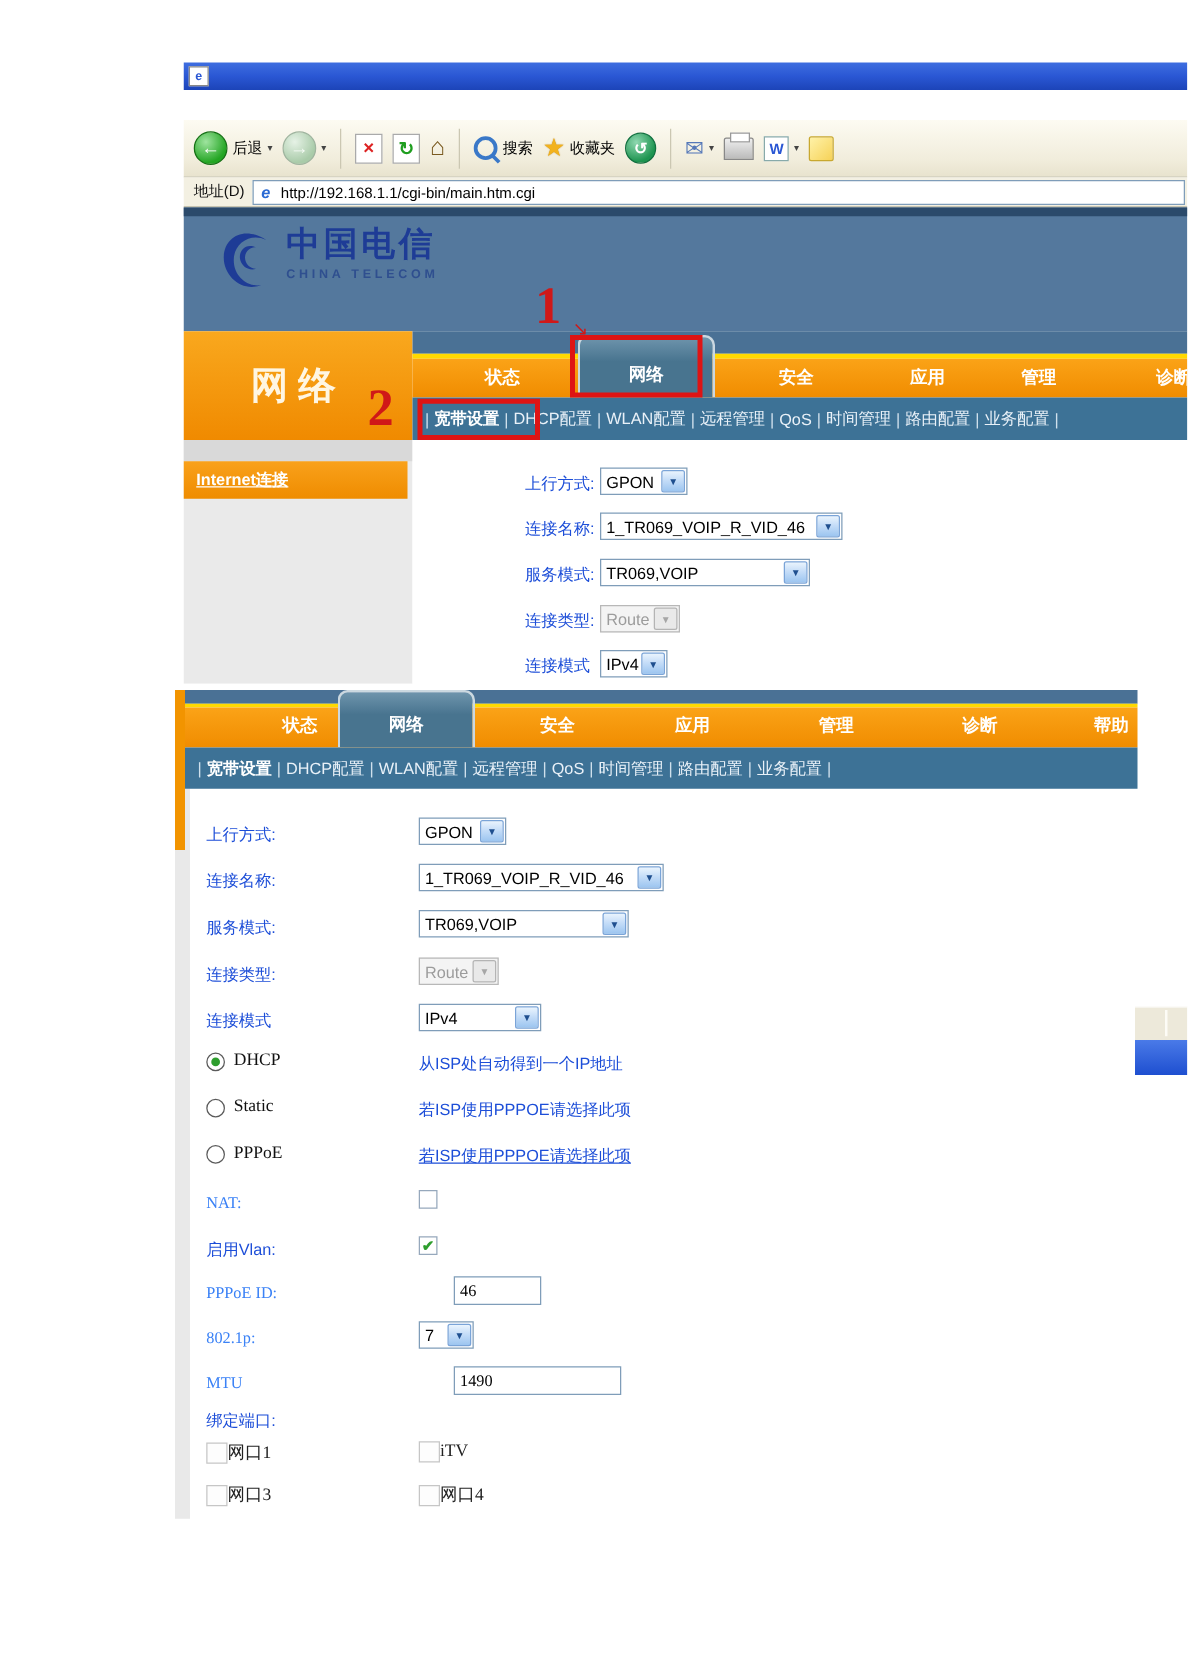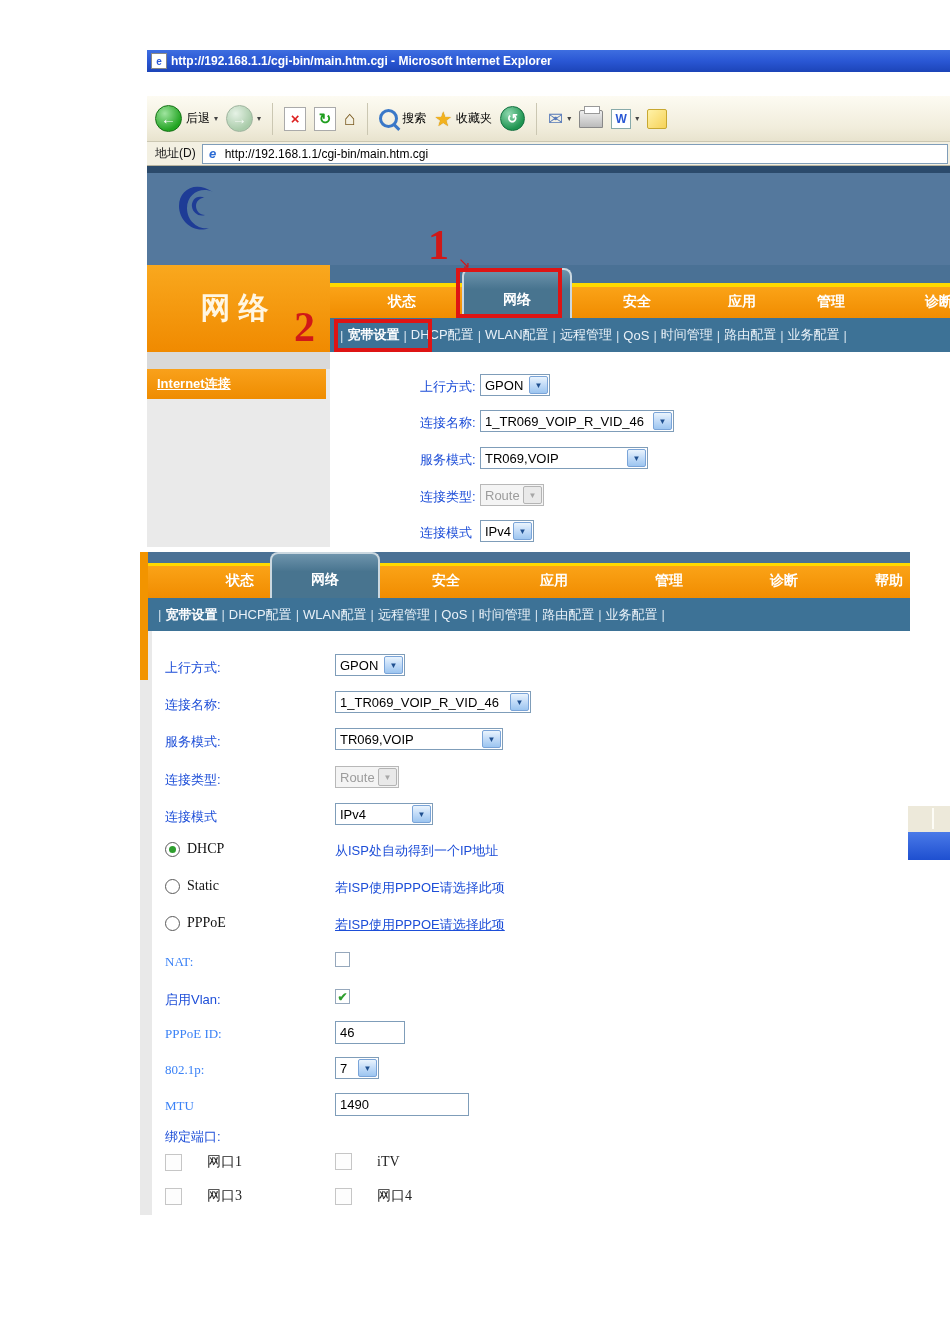--- a/index.html
+++ b/index.html
@@ -90,29 +90,29 @@
 
   .flabel{position:absolute;font-size:13px;color:#1d4ed8;white-space:nowrap;}
   .latin{font-family:"Liberation Serif",serif;color:#3b82f6;}
   .sel{position:absolute;height:22px;border:1px solid #7F9DB9;background:#fff;display:flex;align-items:center;box-sizing:border-box;font-size:13px;color:#000;}
   .sel .txt{padding:0 4px;white-space:nowrap;flex:1;overflow:hidden;}
   .sel .db{width:17px;align-self:stretch;margin:1px;background:linear-gradient(180deg,#EAF4FD 0%,#C5DDF8 45%,#9CC5F0 100%);
     border:1px solid #7AA4D8;border-radius:2px;display:flex;align-items:center;justify-content:center;color:#1F4F8F;font-size:8px;flex:none;}
   .sel.disabled{background:#F4F4F4;border-color:#B8B8B8;}
   .sel.disabled .txt{color:#9C9C9C;}
   .sel.disabled .db{background:#E9E9E9;border-color:#B4B4B4;color:#A6A6A6;}
-  .inp{position:absolute;height:23px;border:1px solid #7F9DB9;background:#fff;font-size:13px;padding:2px 4px;box-sizing:border-box;font-family:Liberation Sans, sans-serif;}
+  .inp{position:absolute;height:23px;border:1px solid #7F9DB9;background:#fff;font-size:13px;padding:2px 4px;box-sizing:border-box;font-family:Liberation Serif, serif;margin-left:28px;}
 
   .radio{width:13px;height:13px;border:1px solid #5A5A5A;border-radius:50%;background:#fff;display:inline-block;position:relative;flex:none;}
   .radio.on::after{content:"";position:absolute;inset:3px;background:#2E9E2E;border-radius:50%;}
   .rrow{position:absolute;display:flex;align-items:center;gap:7px;}
   .rrow .rlbl{font-family:"Liberation Serif",serif;font-size:14px;color:#111;}
   .cb{position:absolute;width:15px;height:15px;border:1px solid #96A8BC;background:#fff;display:flex;align-items:center;justify-content:center;
     font-size:12px;color:#2E9E2E;font-weight:bold;box-sizing:border-box;}
-  .cbrow{position:absolute;display:flex;align-items:center;gap:25px;}
+  .cbrow{position:absolute;display:flex;align-items:center;gap:0;}
   .cbrow .cbx{width:15px;height:15px;border:1px solid #C6C6C6;background:#FDFDFD;flex:none;}
   .cbrow .plbl{font-size:13px;color:#222;}
   .cbrow .plbl.latin{font-size:14px;}
 
   
   .sec2{left:140px;top:547px;width:770px;height:668px;background:#fff;}
   .s2-graystrip{position:absolute;left:0;top:84px;width:12px;height:584px;background:#E9E9E9;}
   .s2-orange{position:absolute;left:0;top:5px;width:8px;height:128px;background:#F29400;}
   .s2-slate{position:absolute;left:8px;top:5px;width:762px;height:11px;background:#4A7195;}
   .s2-yline{position:absolute;left:8px;top:16px;width:762px;height:3px;background:#FFD900;}
@@ -124,21 +124,20 @@
   .frag-line{left:932px;top:808px;width:2px;height:21px;background:#FDFCF6;}
   .frag-bot{left:908px;top:832px;width:42px;height:28px;background:linear-gradient(180deg,#4A7AE8,#1E4FD0);}
 </style>
 </head>
 <body>
 
 <div id="canvas">
 
   <div class="abs titlebar">
     <span class="doc-ico">e</span>
-    <span class="ttl">http://192.168.1.1/cgi-bin/main.htm.cgi - Microsoft Internet Explorer</span>
   </div>
 
 
   <div class="abs toolbar">
     <div class="tbtn">
       <span class="circ green">←</span>
       <span>后退</span>
       <span class="dd">▾</span>
     </div>
     <div class="tbtn">
@@ -192,20 +191,24 @@
     </div>
   </div>
 
   <div class="abs hdr"></div>
   <div class="abs hdr-top"></div>
   <div class="abs logo-wrap">
     <svg width="44" height="52" viewBox="0 0 44 52">
       <path d="M38 10 C20 -2 4 8 4 24 C4 40 20 52 34 46 C24 48 12 40 12 26 C12 12 26 4 38 10 Z" fill="#1E3C96"></path>
       <path d="M30 16 C22 12 16 18 17 25 C18 31 24 35 30 33 C25 33 21 29 21 24 C21 19 26 15 30 16 Z" fill="#1E3C96"></path>
     </svg>
+    <div>
+      <div class="logo-cn">中国电信</div>
+      <div class="logo-en">CHINA TELECOM</div>
+    </div>
   </div>
 
   <div class="abs ptitle">
     <span>网络</span>
   </div>
 
   <div class="abs nav1">
     <div class="slate"></div>
     <div class="yline"></div>
     <div class="obar"></div>

